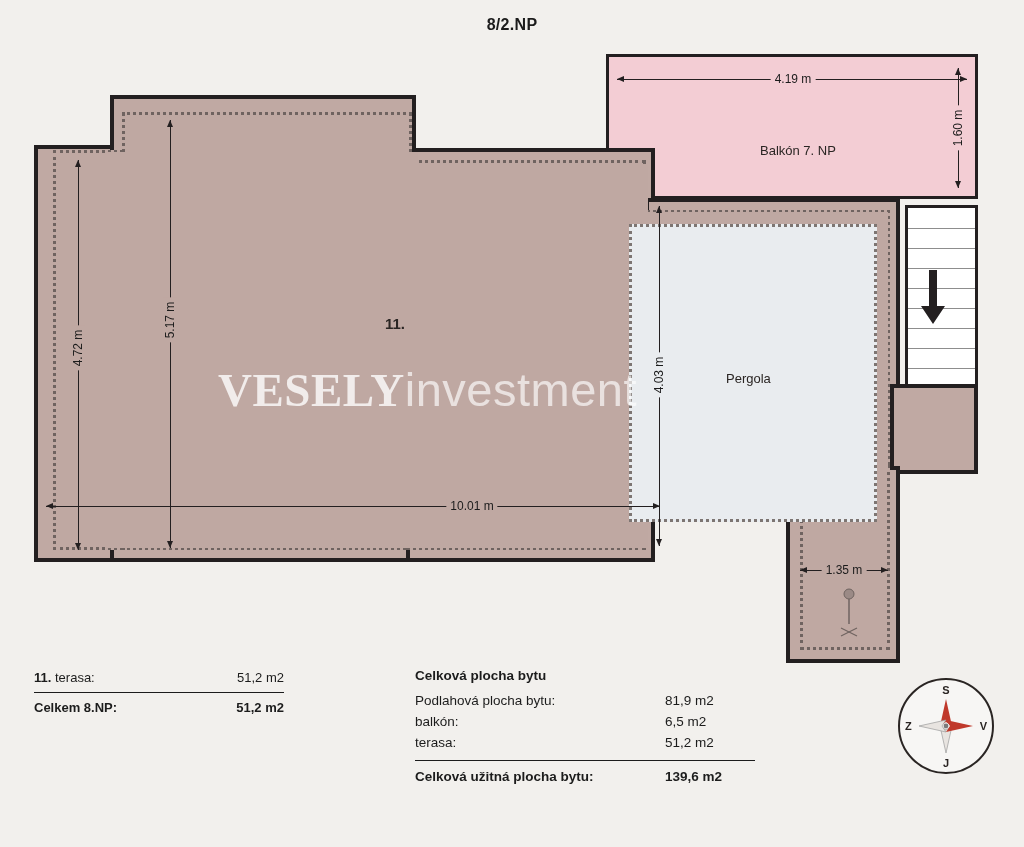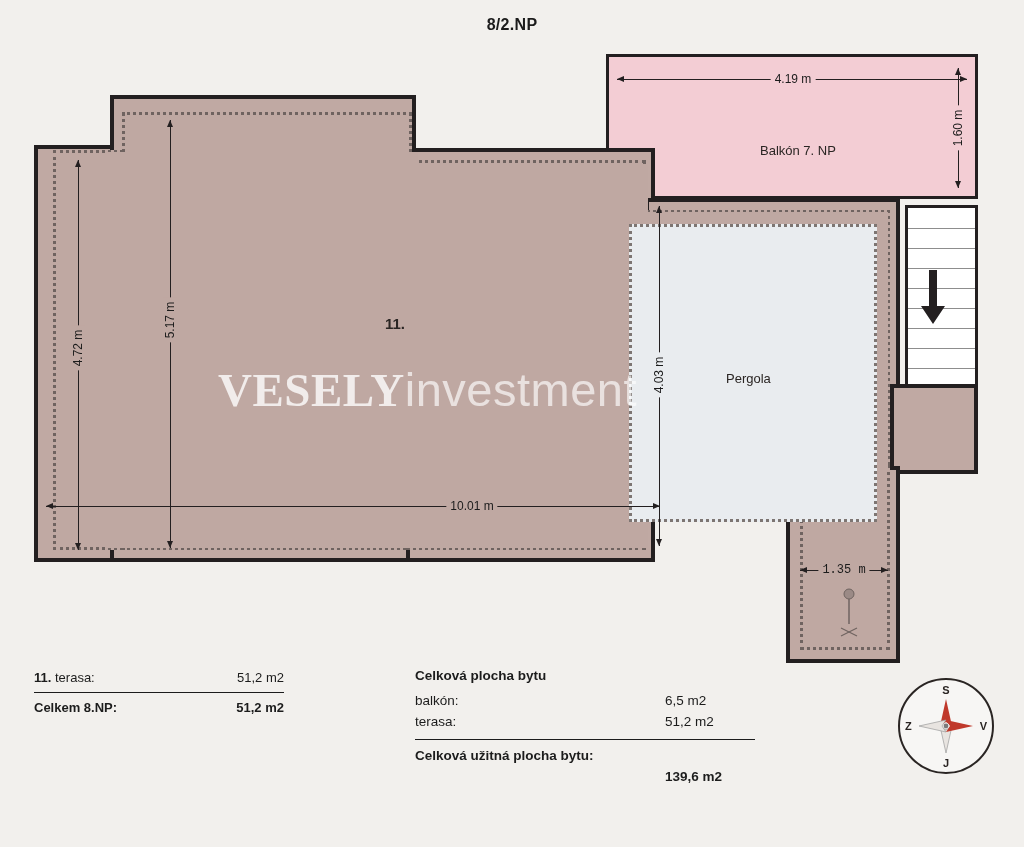--- a/index.html
+++ b/index.html
@@ -97,21 +97,21 @@
   .legend-left .rule{ height:1px; background:#1c1c1c; margin:3px 0 5px; }
   .legend-left .bold{ font-weight:bold; }
   .legend-left .idx{ font-weight:bold; }
 
   .legend-right{ position:absolute; left:415px; top:668px; width:340px; font-size:13.5px; }
   .legend-right .head{ font-weight:bold; margin-bottom:7px; }
   .legend-right .row{ display:flex; justify-content:space-between; padding:3px 0; }
   .legend-right .row .v{ min-width:90px; }
   .legend-right .rule{ height:1px; background:#1c1c1c; margin:7px 0 8px; }
   .legend-right .total{ display:flex; justify-content:space-between; font-weight:bold; }
-  .legend-right .total .v{ min-width:90px;margin-top:21px; }
+  .legend-right .total .v{ min-width:90px; }
 
   
   .compass{ position:absolute; left:898px; top:678px; width:96px; height:96px; }
   .compass .ring{ position:absolute; inset:0; border:2px solid #2a2523; border-radius:50%; background:#f7f6f4; }
   .compass .n,.compass .s,.compass .e,.compass .w{
     position:absolute; font-size:11px; font-weight:bold; color:#2a2523;
   }
   .compass .n{ left:50%; top:6px; transform:translateX(-50%); }
   .compass .s{ left:50%; bottom:5px; transform:translateX(-50%); }
   .compass .e{ right:7px; top:50%; transform:translateY(-50%); }
@@ -195,39 +195,43 @@
   <div class="dim-v" style="left:170px; top:120px; height:428px;"></div>
   <div class="dim-label v lbl-bg-terr" style="left:170px; top:320px;">5.17 m</div>
 
   <div class="dim-h" style="left:46px; top:506px; width:614px;"></div>
   <div class="dim-label h lbl-bg-terr" style="left:472px; top:506px;">10.01 m</div>
 
   <div class="dim-v" style="left:659px; top:206px; height:340px;"></div>
   <div class="dim-label v lbl-bg-perg" style="left:659px; top:375px;">4.03 m</div>
 
   <div class="dim-h" style="left:800px; top:570px; width:88px;"></div>
-  <div class="dim-label h lbl-bg-terr" style="left:844px; top:570px;font-family:Liberation Mono, monospace;">1.35 m</div>
+  <div class="dim-label h lbl-bg-terr" style="left:844px; top:570px;">1.35 m</div>
 
   <div class="legend-left">
     <div class="row">
       <span class="k">
         <span class="idx">11.</span>
         <span>terasa:</span>
       </span>
       <span class="v">51,2 m2</span>
     </div>
     <div class="rule"></div>
     <div class="row bold">
       <span class="k">Celkem 8.NP:</span>
       <span class="v">51,2 m2</span>
     </div>
   </div>
 
   <div class="legend-right">
     <div class="head">Celková plocha bytu</div>
+    <div class="row">
+      <span class="k">Podlahová plocha bytu:</span>
+      <span class="v">81,9 m2</span>
+    </div>
     <div class="row">
       <span class="k">balkón:</span>
       <span class="v">6,5 m2</span>
     </div>
     <div class="row">
       <span class="k">terasa:</span>
       <span class="v">51,2 m2</span>
     </div>
     <div class="rule"></div>
     <div class="total">

